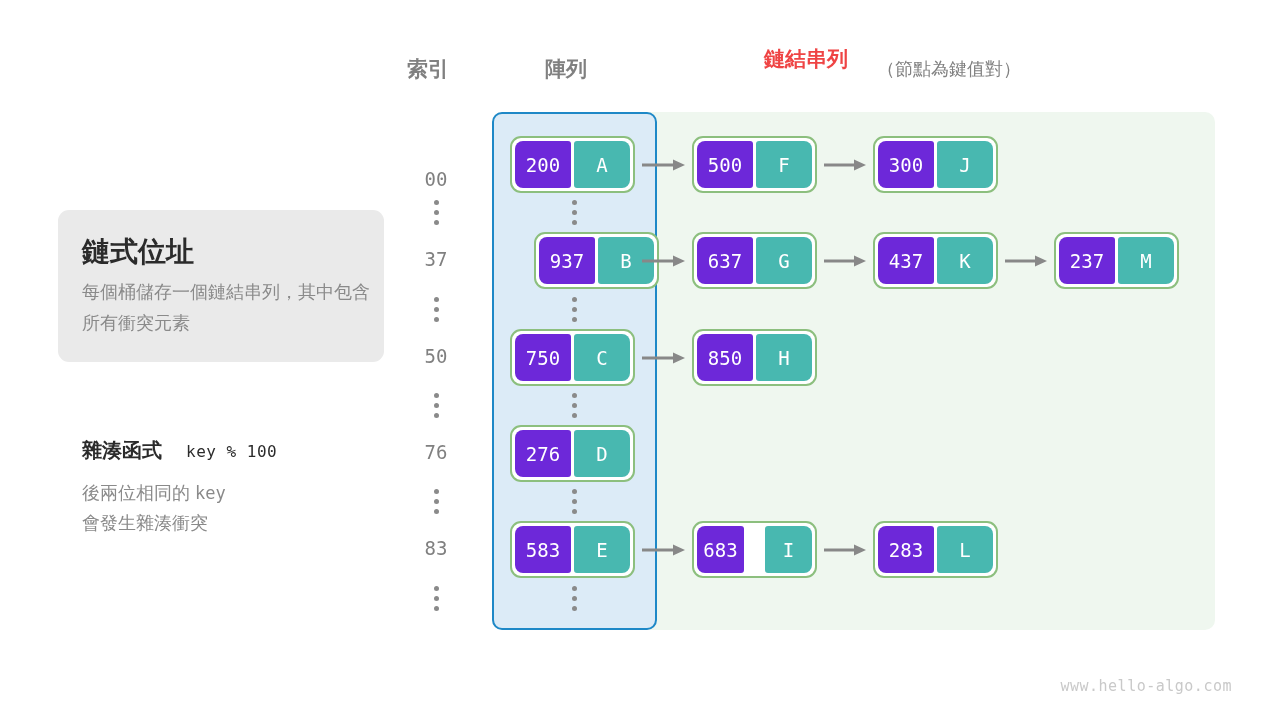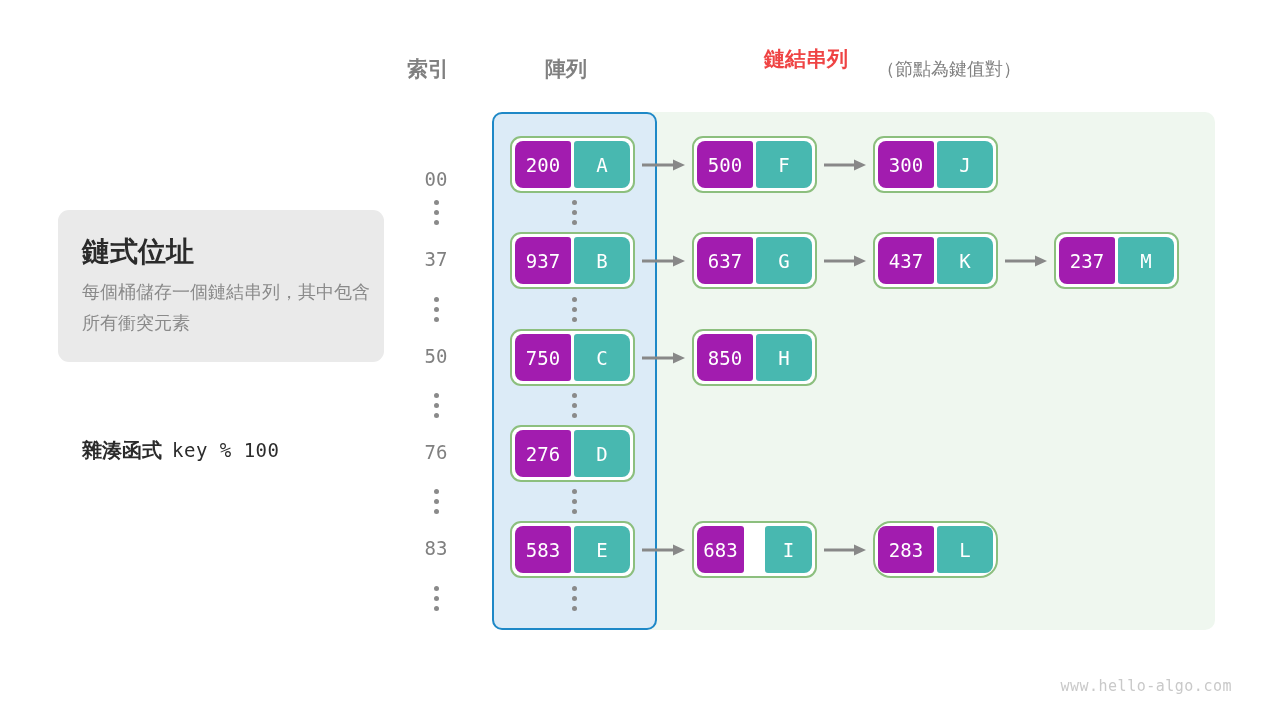--- a/index.html
+++ b/index.html
@@ -66,22 +66,22 @@
     position: absolute;
     left: 82px; top: 437px;
     font-size: 20px;
     color: #2B2B2B;
     white-space: nowrap;
   }
   #hash-label { font-weight: bold; }
   #hash-expr {
     font-family: "DejaVu Sans Mono", monospace;
     font-weight: normal;
-    font-size: 19px;
-    margin-left: 10px;
+    font-size: 16px;
+    margin-left: 24px;
     letter-spacing: 0.5px;
   }
   #hash-body {
     position: absolute;
     left: 82px; top: 478px;
     width: 300px;
     font-size: 18px;
     line-height: 30px;
     color: #8A8A8A;
   }
@@ -151,21 +151,21 @@
   .node .val {
     flex: 1 1 0;
     display: flex;
     align-items: center;
     justify-content: center;
     color: #ffffff;
     font-family: "DejaVu Sans Mono", monospace;
     font-size: 19px;
   }
   .node .key {
-    background: #a21caf;
+    background: #6d28d9;
     border-radius: 8px 3px 3px 8px;
   }
   .node .val {
     background: #48B8B0;
     border-radius: 3px 8px 8px 3px;
   }
 
   
   .arrow {
     position: absolute;
@@ -192,20 +192,25 @@
   <div class="hdr" id="hdr-array">陣列</div>
   <div class="hdr" id="hdr-list">鏈結串列</div>
   <div id="hdr-list-note">（節點為鍵值對）</div>
 
   <div id="info-card"></div>
   <div id="info-title">鏈式位址</div>
   <div id="info-body">每個桶儲存一個鏈結串列，其中包含所有衝突元素</div>
 
   <div id="hash-line">
     <span id="hash-label">雜湊函式</span><span id="hash-expr">key % 100</span>
+  </div>
+  <div id="hash-body">
+    <span>後兩位相同的</span>
+    <span class="mono">key</span><br>
+    <span>會發生雜湊衝突</span>
   </div>
 
   <div id="region-list"></div>
   <div id="region-array"></div>
 
   <div id="dyn">
       <div class="idx" style="top: 168px;">00</div>
       <div class="node" style="left: 510px; top: 136px;">
         <div class="key">200</div>
         <div class="val">A</div>
@@ -224,21 +229,21 @@
         <svg width="42" height="12" viewBox="0 0 42 12">
           <line x1="0" y1="6" x2="32" y2="6" stroke="#888888" stroke-width="3"></line>
           <polygon points="30,0.5 42,6 30,11.5" fill="#888888"></polygon>
         </svg>
       </div>
       <div class="node" style="left: 873px; top: 136px;">
         <div class="key">300</div>
         <div class="val">J</div>
       </div>
       <div class="idx" style="top: 248px;">37</div>
-      <div class="node" style="left: 510px; top: 232px;">
+      <div class="node" style="left: 534px; top: 232px;">
         <div class="key">937</div>
         <div class="val">B</div>
       </div>
       <div class="arrow" style="left: 642px; top: 254.5px; width: 43px;">
         <svg width="43" height="12" viewBox="0 0 43 12">
           <line x1="0" y1="6" x2="33" y2="6" stroke="#888888" stroke-width="3"></line>
           <polygon points="31,0.5 43,6 31,11.5" fill="#888888"></polygon>
         </svg>
       </div>
       <div class="node" style="left: 692px; top: 232px;">
@@ -299,21 +304,21 @@
       <div class="node" style="left: 692px; top: 521px; gap: 21px;">
         <div class="key">683</div>
         <div class="val">I</div>
       </div>
       <div class="arrow" style="left: 824px; top: 543.5px; width: 42px;">
         <svg width="42" height="12" viewBox="0 0 42 12">
           <line x1="0" y1="6" x2="32" y2="6" stroke="#888888" stroke-width="3"></line>
           <polygon points="30,0.5 42,6 30,11.5" fill="#888888"></polygon>
         </svg>
       </div>
-      <div class="node" style="left: 873px; top: 521px; border-radius: 18px;">
+      <div class="node" style="left: 873px; top: 521px;">
         <div class="key">283</div>
         <div class="val">L</div>
       </div>
       <div class="vdots" style="left: 429px; top: 200px;">
         <i></i>
         <i></i>
         <i></i>
       </div>
       <div class="vdots" style="left: 567px; top: 200px;">
         <i></i>

